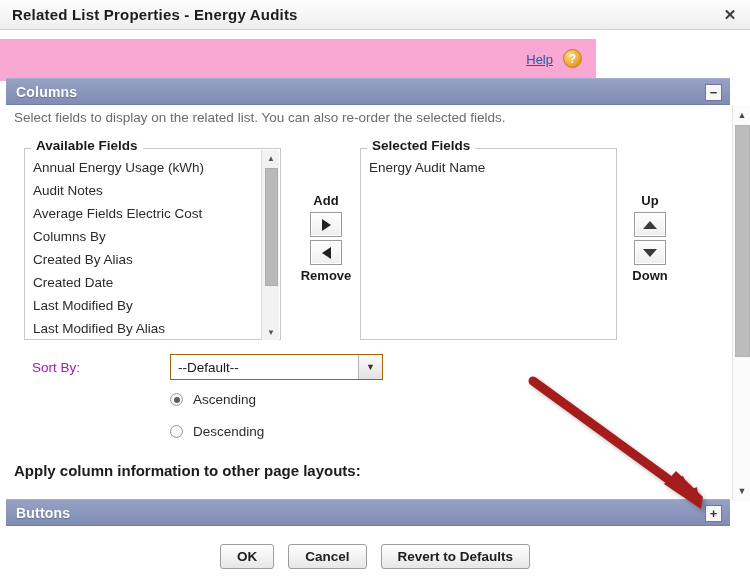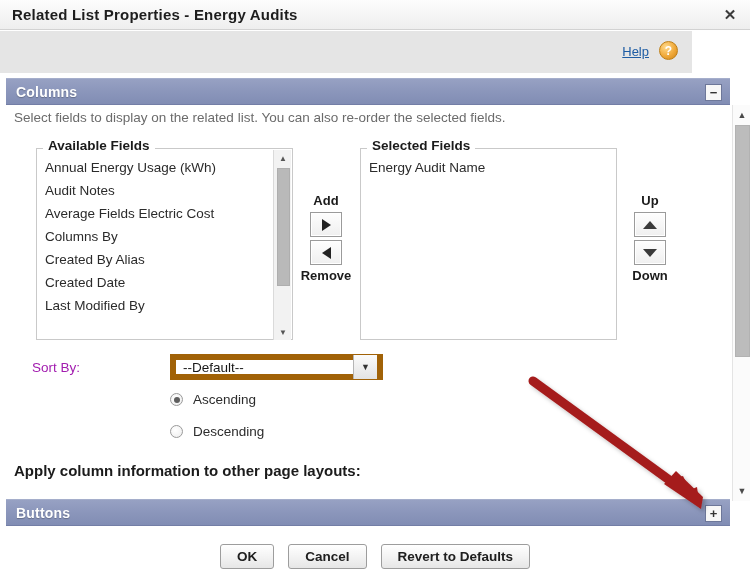--- a/index.html
+++ b/index.html
@@ -32,23 +32,23 @@
   .close-btn {
     position: absolute; right: 10px; top: 4px;
     width: 20px; height: 20px;
     display: flex; align-items: center; justify-content: center;
     font-size: 15px; font-weight: bold; color: #3b3b3b;
     cursor: pointer; line-height: 1;
   }
 
   
   .helprow {
-    position: absolute; left: 0; top: 31px;
-    width: 692px; height: 42px;
-    background: #e5e5e5;
+    position: absolute; left: 0; top: 39px;
+    width: 596px; height: 42px;
+    background: #f9a8d4;
   }
   .help-link {
     position: absolute; right: 43px; top: 13px;
     font-size: 13px; color: #1d5ca4;
     text-decoration: underline; cursor: pointer;
   }
   .help-icon {
     position: absolute; right: 14px; top: 10px;
     width: 19px; height: 19px; border-radius: 50%;
     background: radial-gradient(circle at 35% 30%, #ffd98a 0%, #f0a93a 55%, #cf8316 100%);
@@ -98,21 +98,21 @@
     position: absolute;
     border: 1px solid #c9c9c9;
     background: #ffffff;
   }
   .fieldbox-legend {
     position: absolute; top: -11px; left: 6px;
     background: #ffffff; padding: 0 5px;
     font-size: 13.5px; font-weight: bold; color: #1b1b1b;
     white-space: nowrap;
   }
-  #avail-box { left: 36px; top: 148px; width: 257px; height: 192px; padding-left: 8px; }
+  #avail-box { left: 24px; top: 148px; width: 257px; height: 192px; padding-left: 8px; }
   #sel-box   { left: 360px; top: 148px; width: 257px; height: 192px; }
 
   .fieldlist {
     position: absolute; left: 1px; top: 7px;
     width: 235px; height: 180px;
     overflow: hidden;
   }
   .fieldlist .item {
     font-size: 13.5px; color: #2b2b2b;
     padding: 0 0 0 7px;
@@ -166,21 +166,21 @@
   .tri.down  { border-left: 7px solid transparent; border-right: 7px solid transparent; border-top: 8px solid #3a3a3a; }
 
   
   .sort-label {
     position: absolute; left: 32px; top: 360px;
     font-size: 13.5px; color: #a21caf;
   }
   .select {
     position: absolute; left: 170px; top: 354px;
     width: 213px; height: 26px;
-    border: 6px solid #a16207;
+    border: 1px solid #a16207;
     background: #ffffff;
     display: flex; align-items: center;
     cursor: pointer;
   }
   .select-value {
     font-size: 13.5px; color: #181818; padding-left: 7px;
     flex: 1; white-space: nowrap;
   }
   .select-arrow {
     width: 24px; height: 24px;
@@ -288,20 +288,21 @@
   <div class="fieldbox" id="avail-box">
     <div class="fieldbox-legend">Available Fields</div>
     <div class="fieldlist" id="avail-list">
         <div class="item">Annual Energy Usage (kWh)</div>
         <div class="item">Audit Notes</div>
         <div class="item">Average Fields Electric Cost</div>
         <div class="item">Columns By</div>
         <div class="item">Created By Alias</div>
         <div class="item">Created Date</div>
         <div class="item">Last Modified By</div>
+        <div class="item">Last Modified By Alias</div>
       </div>
     <div class="list-scroll">
       <div class="ls-arrow up">▲</div>
       <div class="ls-thumb"></div>
       <div class="ls-arrow down">▼</div>
     </div>
   </div>
 
   <div class="mover" id="mover-addrem">
     <div class="mover-label">Add</div>

